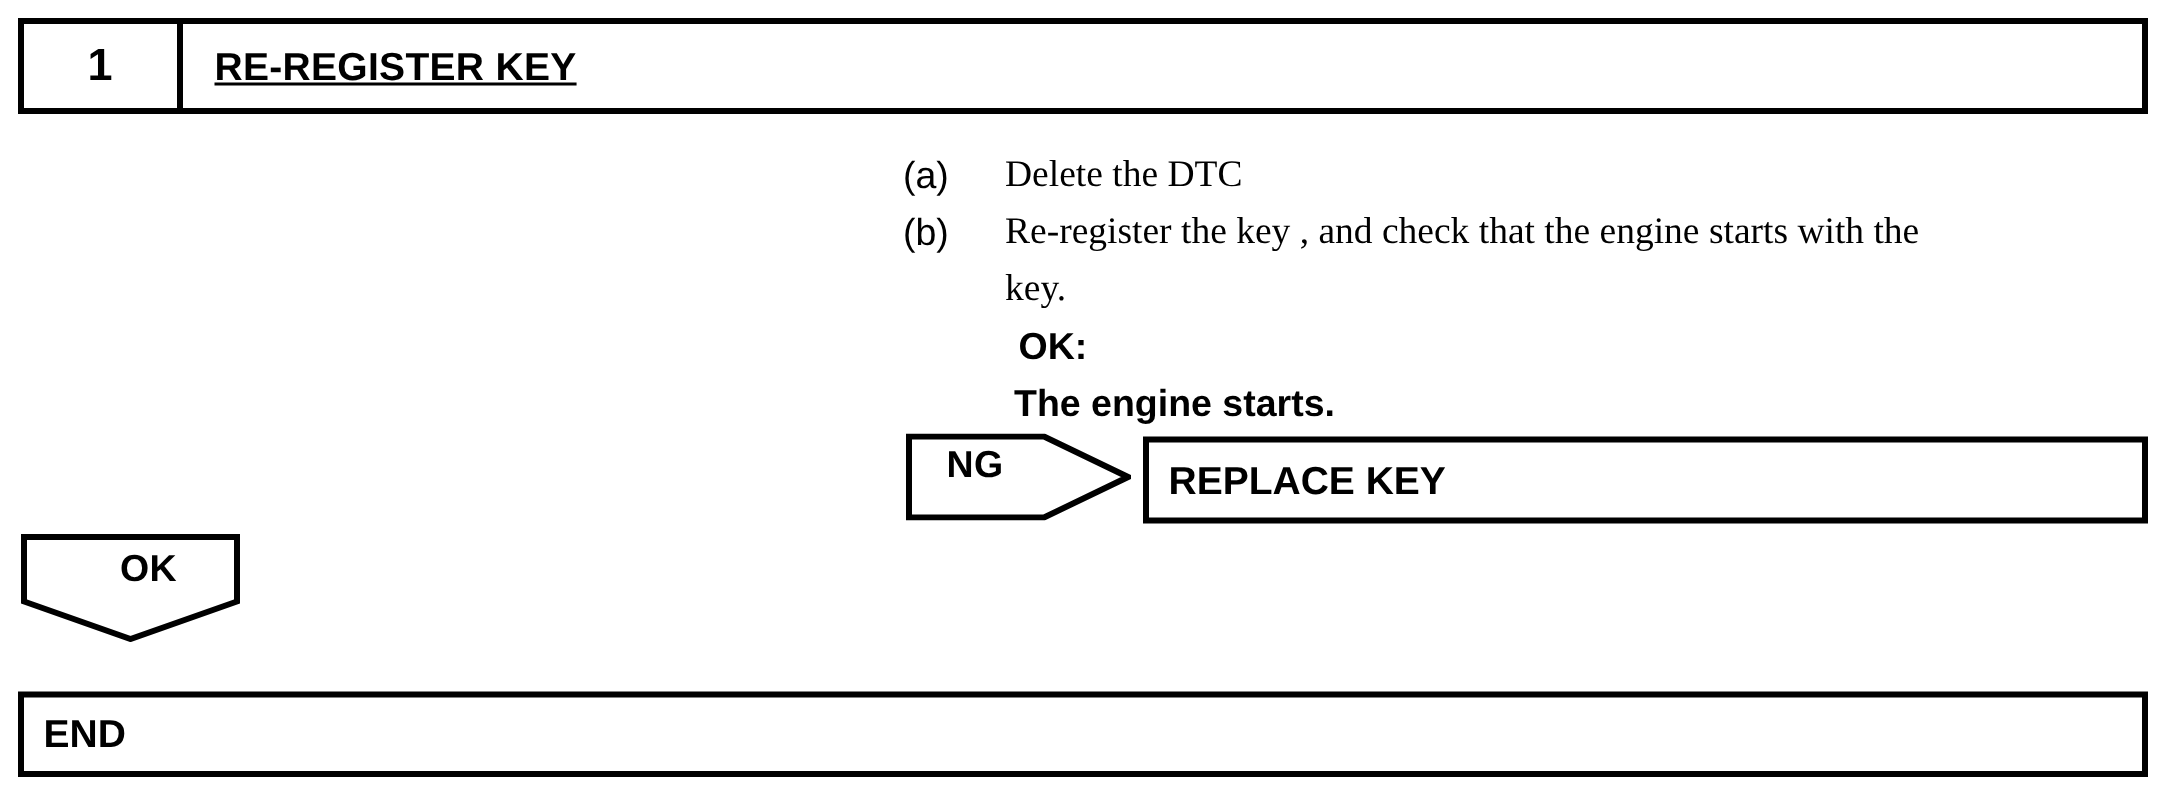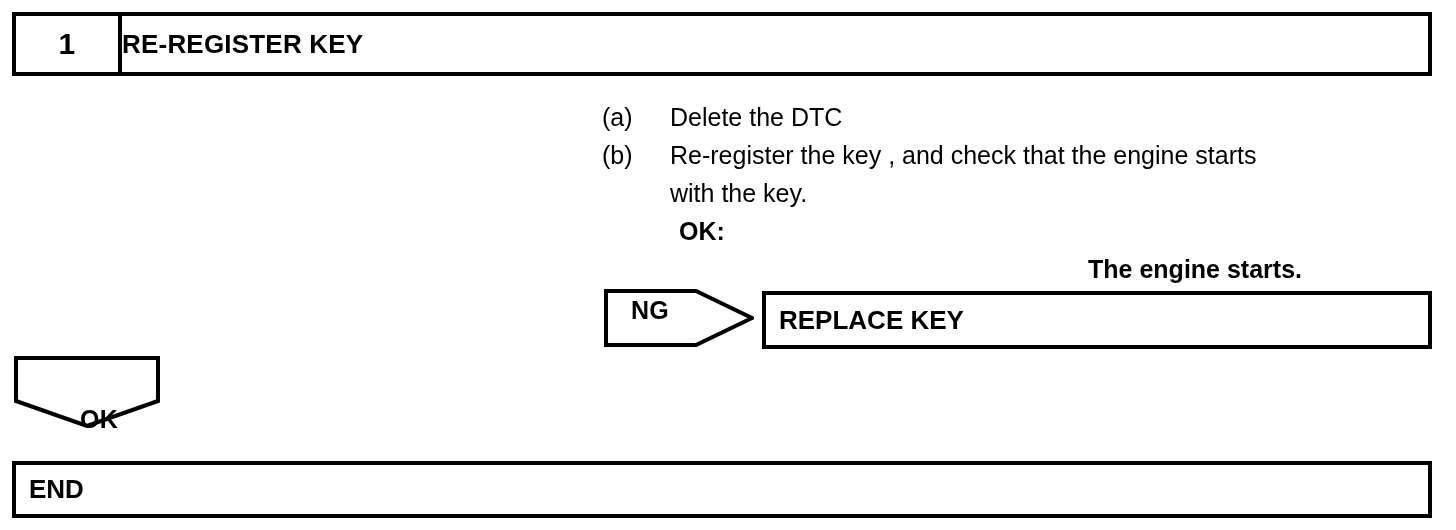--- a/index.html
+++ b/index.html
@@ -40,24 +40,25 @@
     align-items: center;
     justify-content: center;
     font-size: 30px;
     font-weight: bold;
     letter-spacing: 0.5px;
   }
   .step-title {
     flex: 1 1 auto;
     display: flex;
     align-items: center;
-    padding-left: 0;
+    padding-left: 21px;
     font-size: 26px;
     font-weight: bold;
     letter-spacing: 0.2px;
+    text-decoration: underline;
   }
 
   
   .instructions {
     position: absolute;
     left: 602px;
     top: 98px;
     width: 700px;
     font-size: 25px;
     line-height: 38px;
@@ -65,33 +66,33 @@
   .instr-row {
     display: flex;
     align-items: flex-start;
   }
   .instr-marker {
     flex: 0 0 68px;
     white-space: nowrap;
   }
   .instr-text {
     flex: 1 1 auto;
+    font-family: Liberation Serif, serif;
   }
   .instr-result-label {
     margin-left: 77px;
     font-weight: bold;
     font-size: 25px;
     line-height: 38px;
   }
   .instr-result-value {
-    margin-left: 50px;
+    margin-left: 74px;
     font-weight: bold;
     font-size: 25px;
     line-height: 38px;
-    text-align: right;
   }
 
   
   .ng-arrow {
     position: absolute;
     left: 604px;
     top: 289px;
     width: 150px;
     height: 58px;
   }
@@ -151,21 +152,20 @@
     left: 0;
     top: 0;
     width: 170px;
     height: 46px;
     display: flex;
     align-items: center;
     justify-content: center;
     font-size: 25px;
     font-weight: bold;
     letter-spacing: 0.3px;
-    margin-top: 40px;
   }
 
   
   .end-box {
     position: absolute;
     left: 12px;
     top: 461px;
     width: 1420px;
     height: 57px;
     border: 4px solid #000000;

